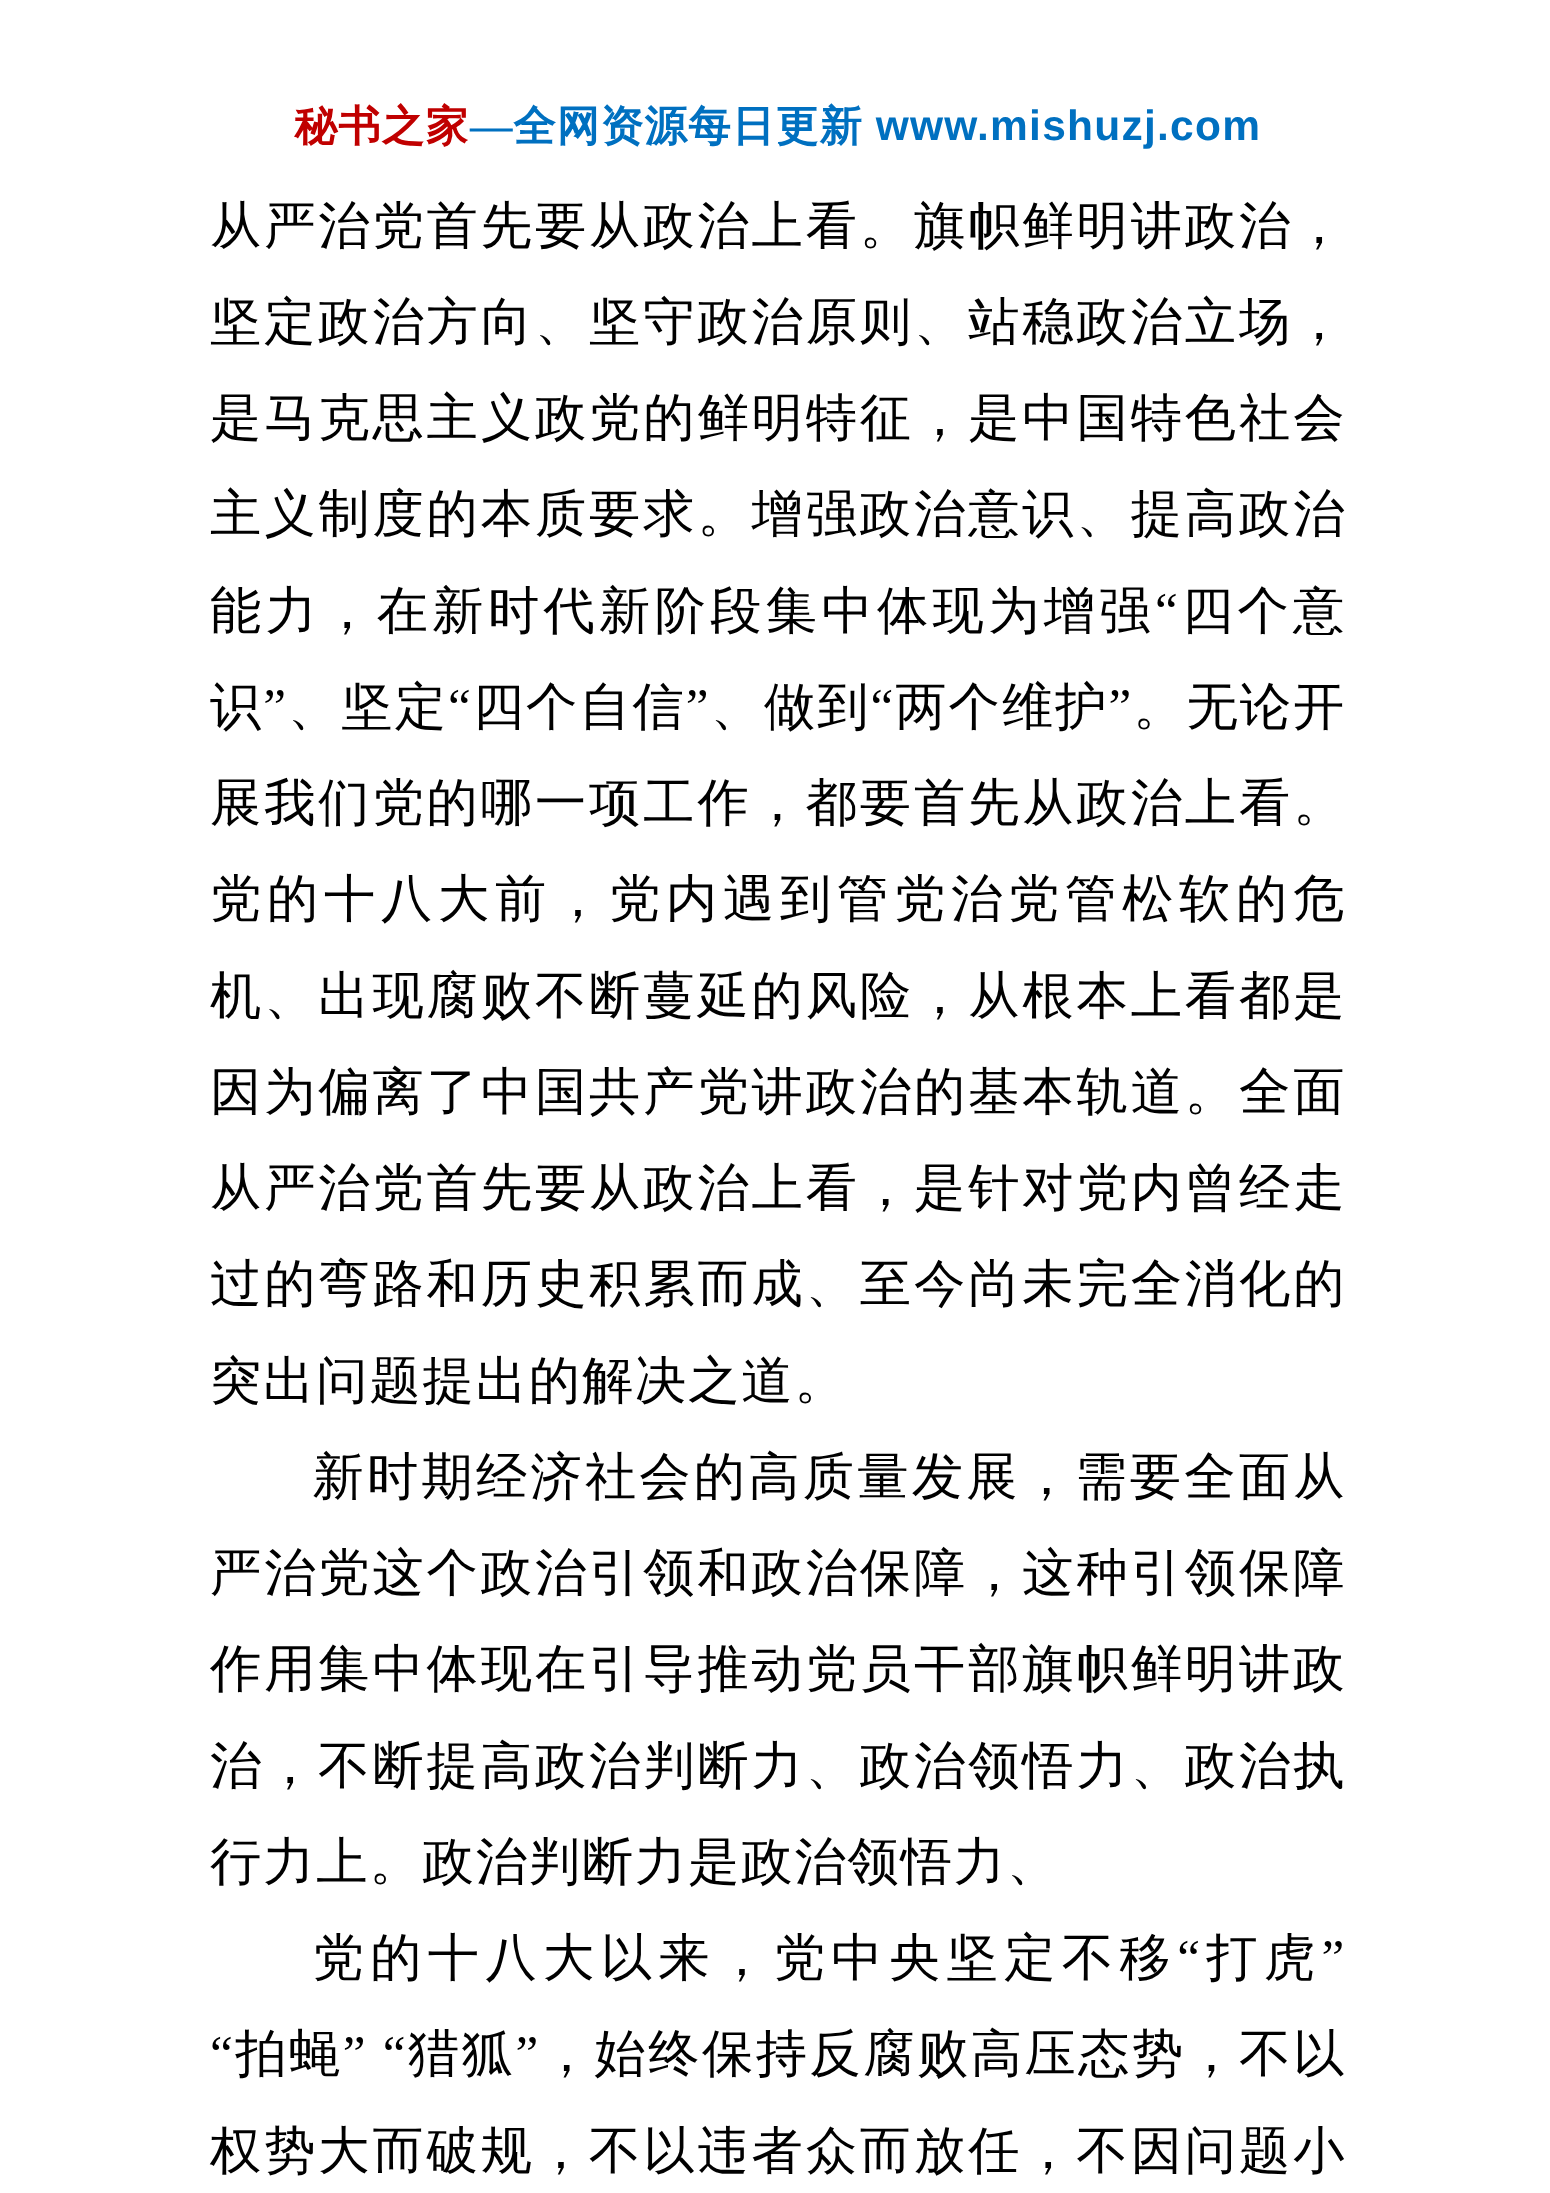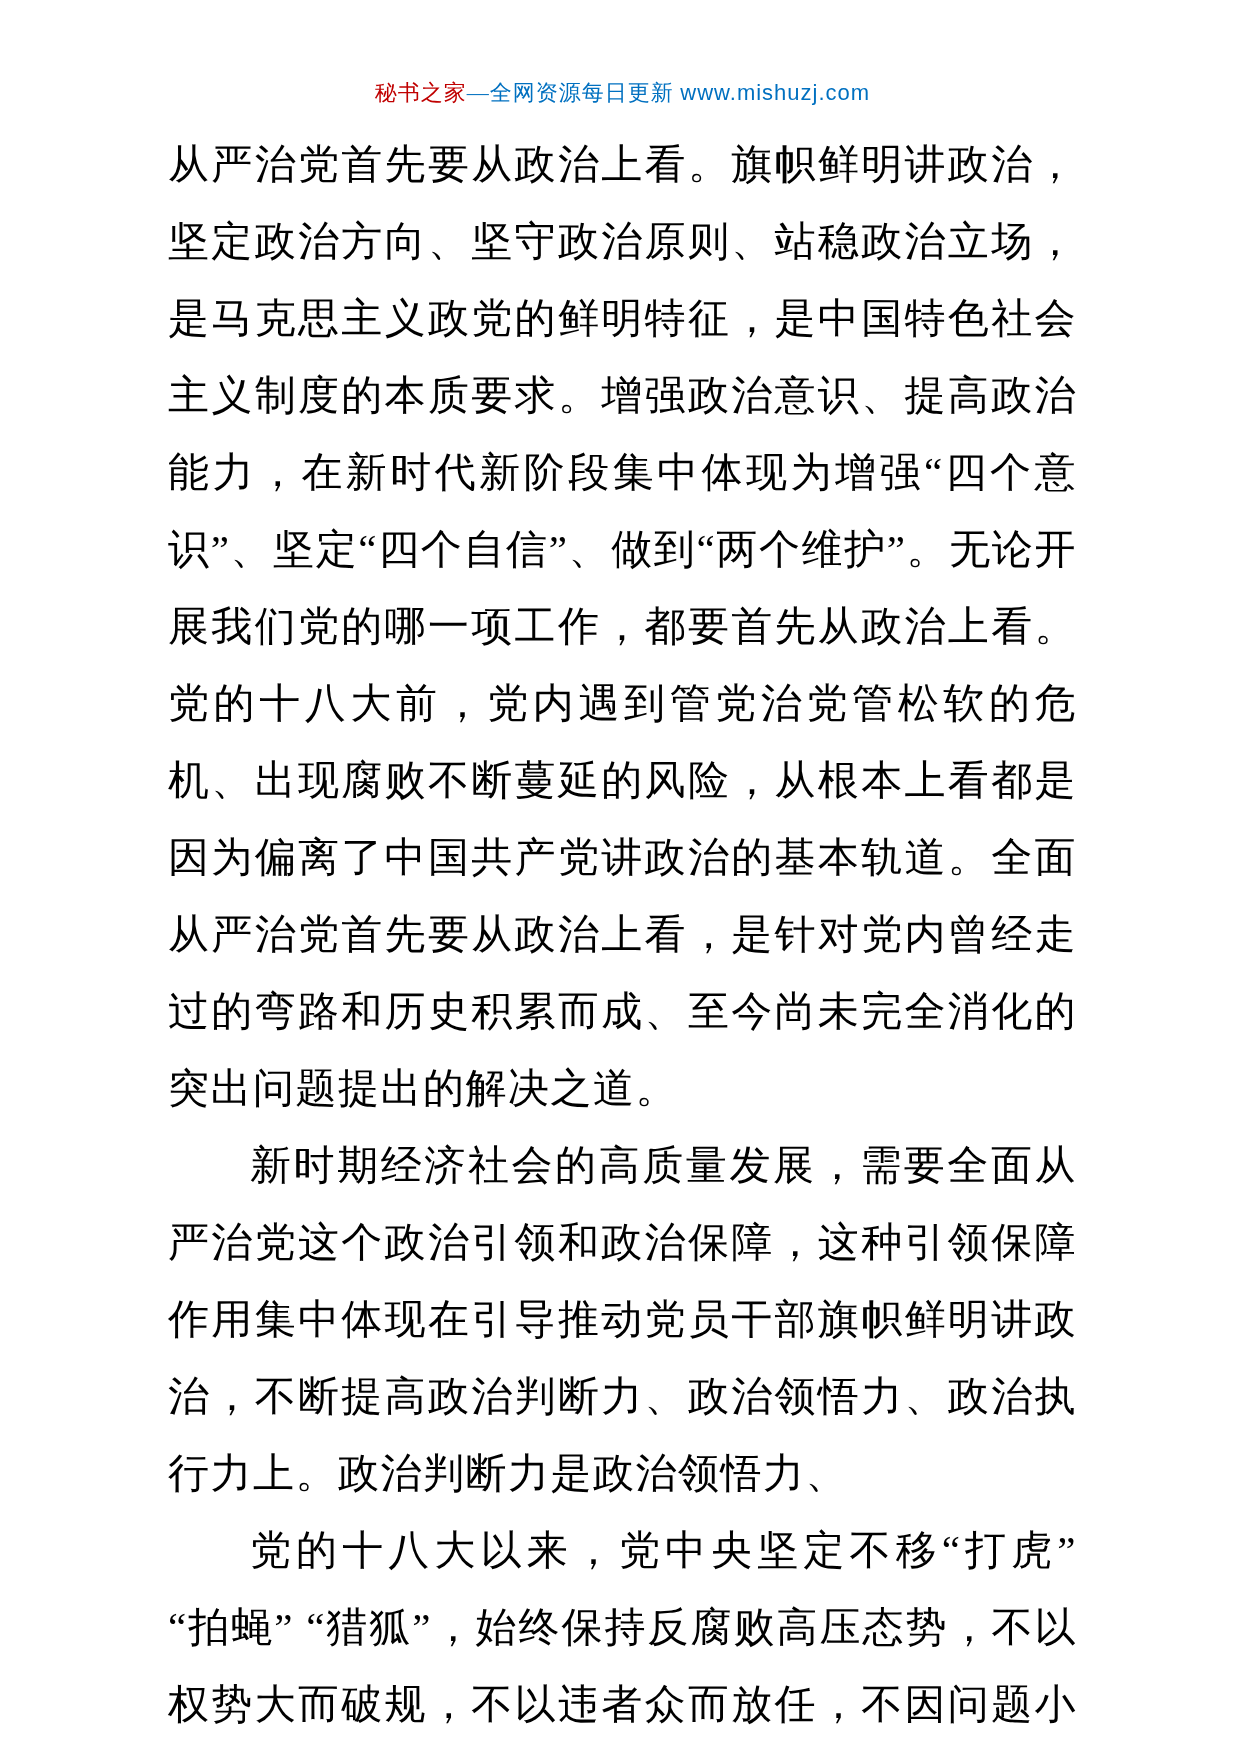--- a/index.html
+++ b/index.html
@@ -15,22 +15,22 @@
     overflow: hidden;
   }
   .page {
     box-sizing: border-box;
     width: 1240px;
     height: 1754px;
     padding: 78px 163px 0 168px;
   }
   .doc-header {
     text-align: center;
-    font-size: 22px;
-    font-weight: normal;
+    font-size: 34px;
+    font-weight: bold;
     letter-spacing: 1px;
     margin-bottom: 18px;
     white-space: nowrap;
   }
   .site-name {
     color: #c00000;
   }
   .tagline {
     color: #0070c0;
   }

